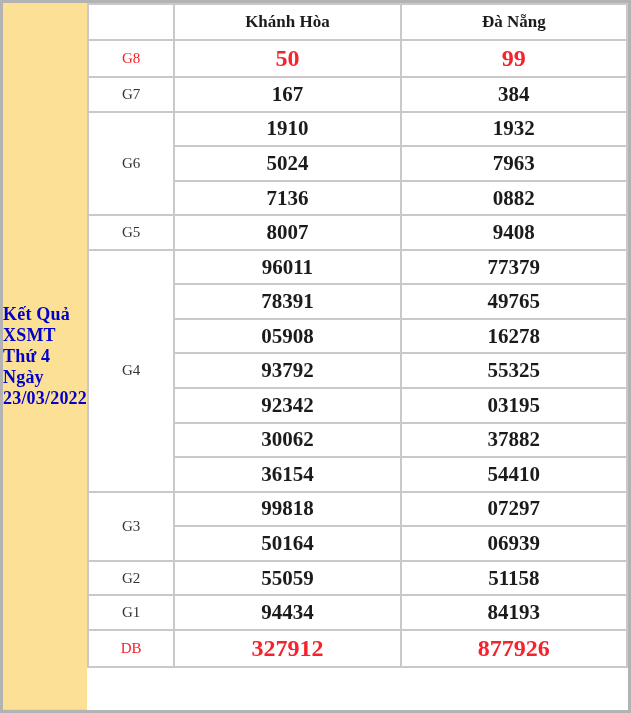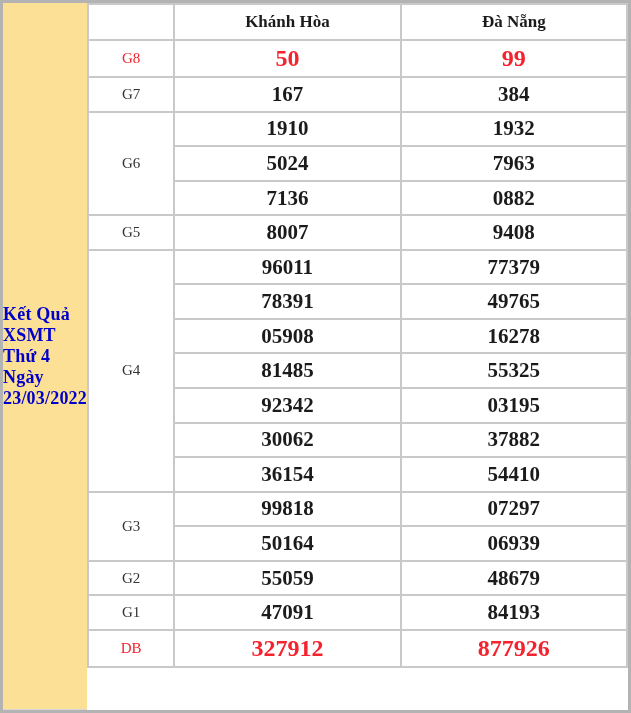--- a/index.html
+++ b/index.html
@@ -126,21 +126,21 @@
         </tr>
         <tr>
           <td class="prize-value">78391</td>
           <td class="prize-value">49765</td>
         </tr>
         <tr>
           <td class="prize-value">05908</td>
           <td class="prize-value">16278</td>
         </tr>
         <tr>
-          <td class="prize-value">81485</td>
+          <td class="prize-value">93792</td>
           <td class="prize-value">55325</td>
         </tr>
         <tr>
           <td class="prize-value">92342</td>
           <td class="prize-value">03195</td>
         </tr>
         <tr>
           <td class="prize-value">30062</td>
           <td class="prize-value">37882</td>
         </tr>
@@ -153,25 +153,25 @@
           <td class="prize-value">99818</td>
           <td class="prize-value">07297</td>
         </tr>
         <tr>
           <td class="prize-value">50164</td>
           <td class="prize-value">06939</td>
         </tr>
         <tr>
           <th rowspan="1" class="prize-label">G2</th>
           <td class="prize-value">55059</td>
-          <td class="prize-value">48679</td>
+          <td class="prize-value">51158</td>
         </tr>
         <tr>
           <th rowspan="1" class="prize-label">G1</th>
-          <td class="prize-value">47091</td>
+          <td class="prize-value">94434</td>
           <td class="prize-value">84193</td>
         </tr>
         <tr>
           <th rowspan="1" class="prize-label hl">DB</th>
           <td class="prize-value hl">327912</td>
           <td class="prize-value hl">877926</td>
         </tr>
       </tbody>
   </table>
 </div>

